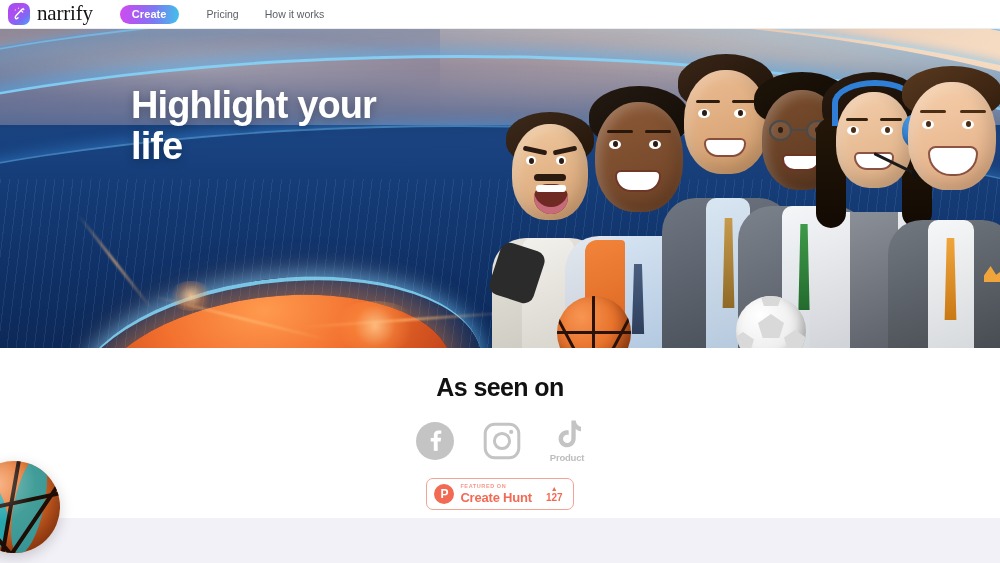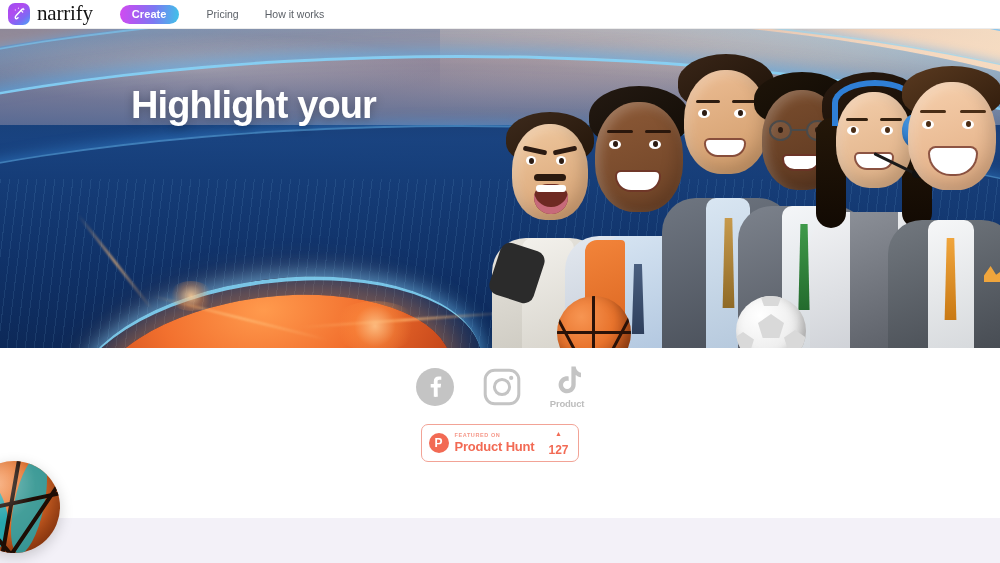--- a/index.html
+++ b/index.html
@@ -254,21 +254,21 @@
     width:20px; height:20px; border-radius:50%;
     background:#f26a54; color:#fff;
     display:flex; align-items:center; justify-content:center;
     font-size:12px; font-weight:700; line-height:1;
   }
   .ph-txt { text-align:left; line-height:1; }
   .ph-small { font-size:5.5px; font-weight:700; color:#f5988a; letter-spacing:.6px; display:block; }
   .ph-big { font-size:13px; font-weight:700; color:#f26a54; letter-spacing:-0.2px; display:block; margin-top:1px; }
   .ph-vote { text-align:center; line-height:1; padding-left:4px; }
   .ph-caret { font-size:7px; color:#f26a54; display:block; }
-  .ph-count { font-size:12px; font-weight:700; color:#f26a54; display:block; margin-top:7px; }
+  .ph-count { font-size:10px; font-weight:700; color:#f26a54; display:block; margin-top:1px; }
 
   
   .band {
     position:absolute; left:0; top:518px; width:1000px; height:45px;
     background:#f3f1f8;
   }
   .basketball-deco {
     position:absolute; left:-32px; top:461px;
     width:92px; height:92px; border-radius:50%;
     background:radial-gradient(circle at 32% 26%, #f4914f 0%, #e4712c 42%, #c04f18 75%, #903409 100%);
@@ -436,24 +436,26 @@
           <div class="eyew" style="left:74px; top:72px; width:12px; height:9px;"></div>
           <div class="eye" style="left:38px; top:73px; background:#4b2c14;"></div>
           <div class="eye" style="left:78px; top:73px; background:#4b2c14;"></div>
           <div class="smile" style="left:42px; top:100px; width:46px; height:26px; border-radius:6px 6px 22px 22px;"></div>
         </div>
       </div>
     </div>
 
     <div class="hero-copy">
       <div class="headline">Highlight your</div>
+      <div class="headline">life</div>
     </div>
   </div>
 
   <div class="seen">
+    <div class="seen-title">As seen on</div>
 
     <div class="social-row">
       <div class="social">
         <span>
           <svg width="38" height="38" viewBox="0 0 38 38">
             <circle cx="19" cy="19" r="19" fill="#c4c4c4"></circle>
             <path d="M21.6 19.4h3.0l.5-3.6h-3.5v-2.3c0-1.0.3-1.7 1.8-1.7h1.9V8.6c-.3 0-1.5-.15-2.8-.15-2.8 0-4.7 1.7-4.7 4.8v2.7h-3.1v3.6h3.1v9.2c.6.1 1.3.15 2.0.15s1.3-.05 2.0-.15z" fill="#ffffff"></path>
           </svg>
         </span>
       </div>
@@ -476,21 +478,21 @@
         </span>
         <span class="tiktok-label">Product</span>
       </div>
     </div>
 
     <div class="ph-badge">
       <div class="ph-left">
         <div class="ph-circle">P</div>
         <div class="ph-txt">
           <span class="ph-small">FEATURED ON</span>
-          <span class="ph-big">Product Hunt</span>
+          <span class="ph-big">Create Hunt</span>
         </div>
       </div>
       <div class="ph-vote">
         <span class="ph-caret">▲</span>
         <span class="ph-count">127</span>
       </div>
     </div>
   </div>
 
   <div class="band"></div>

